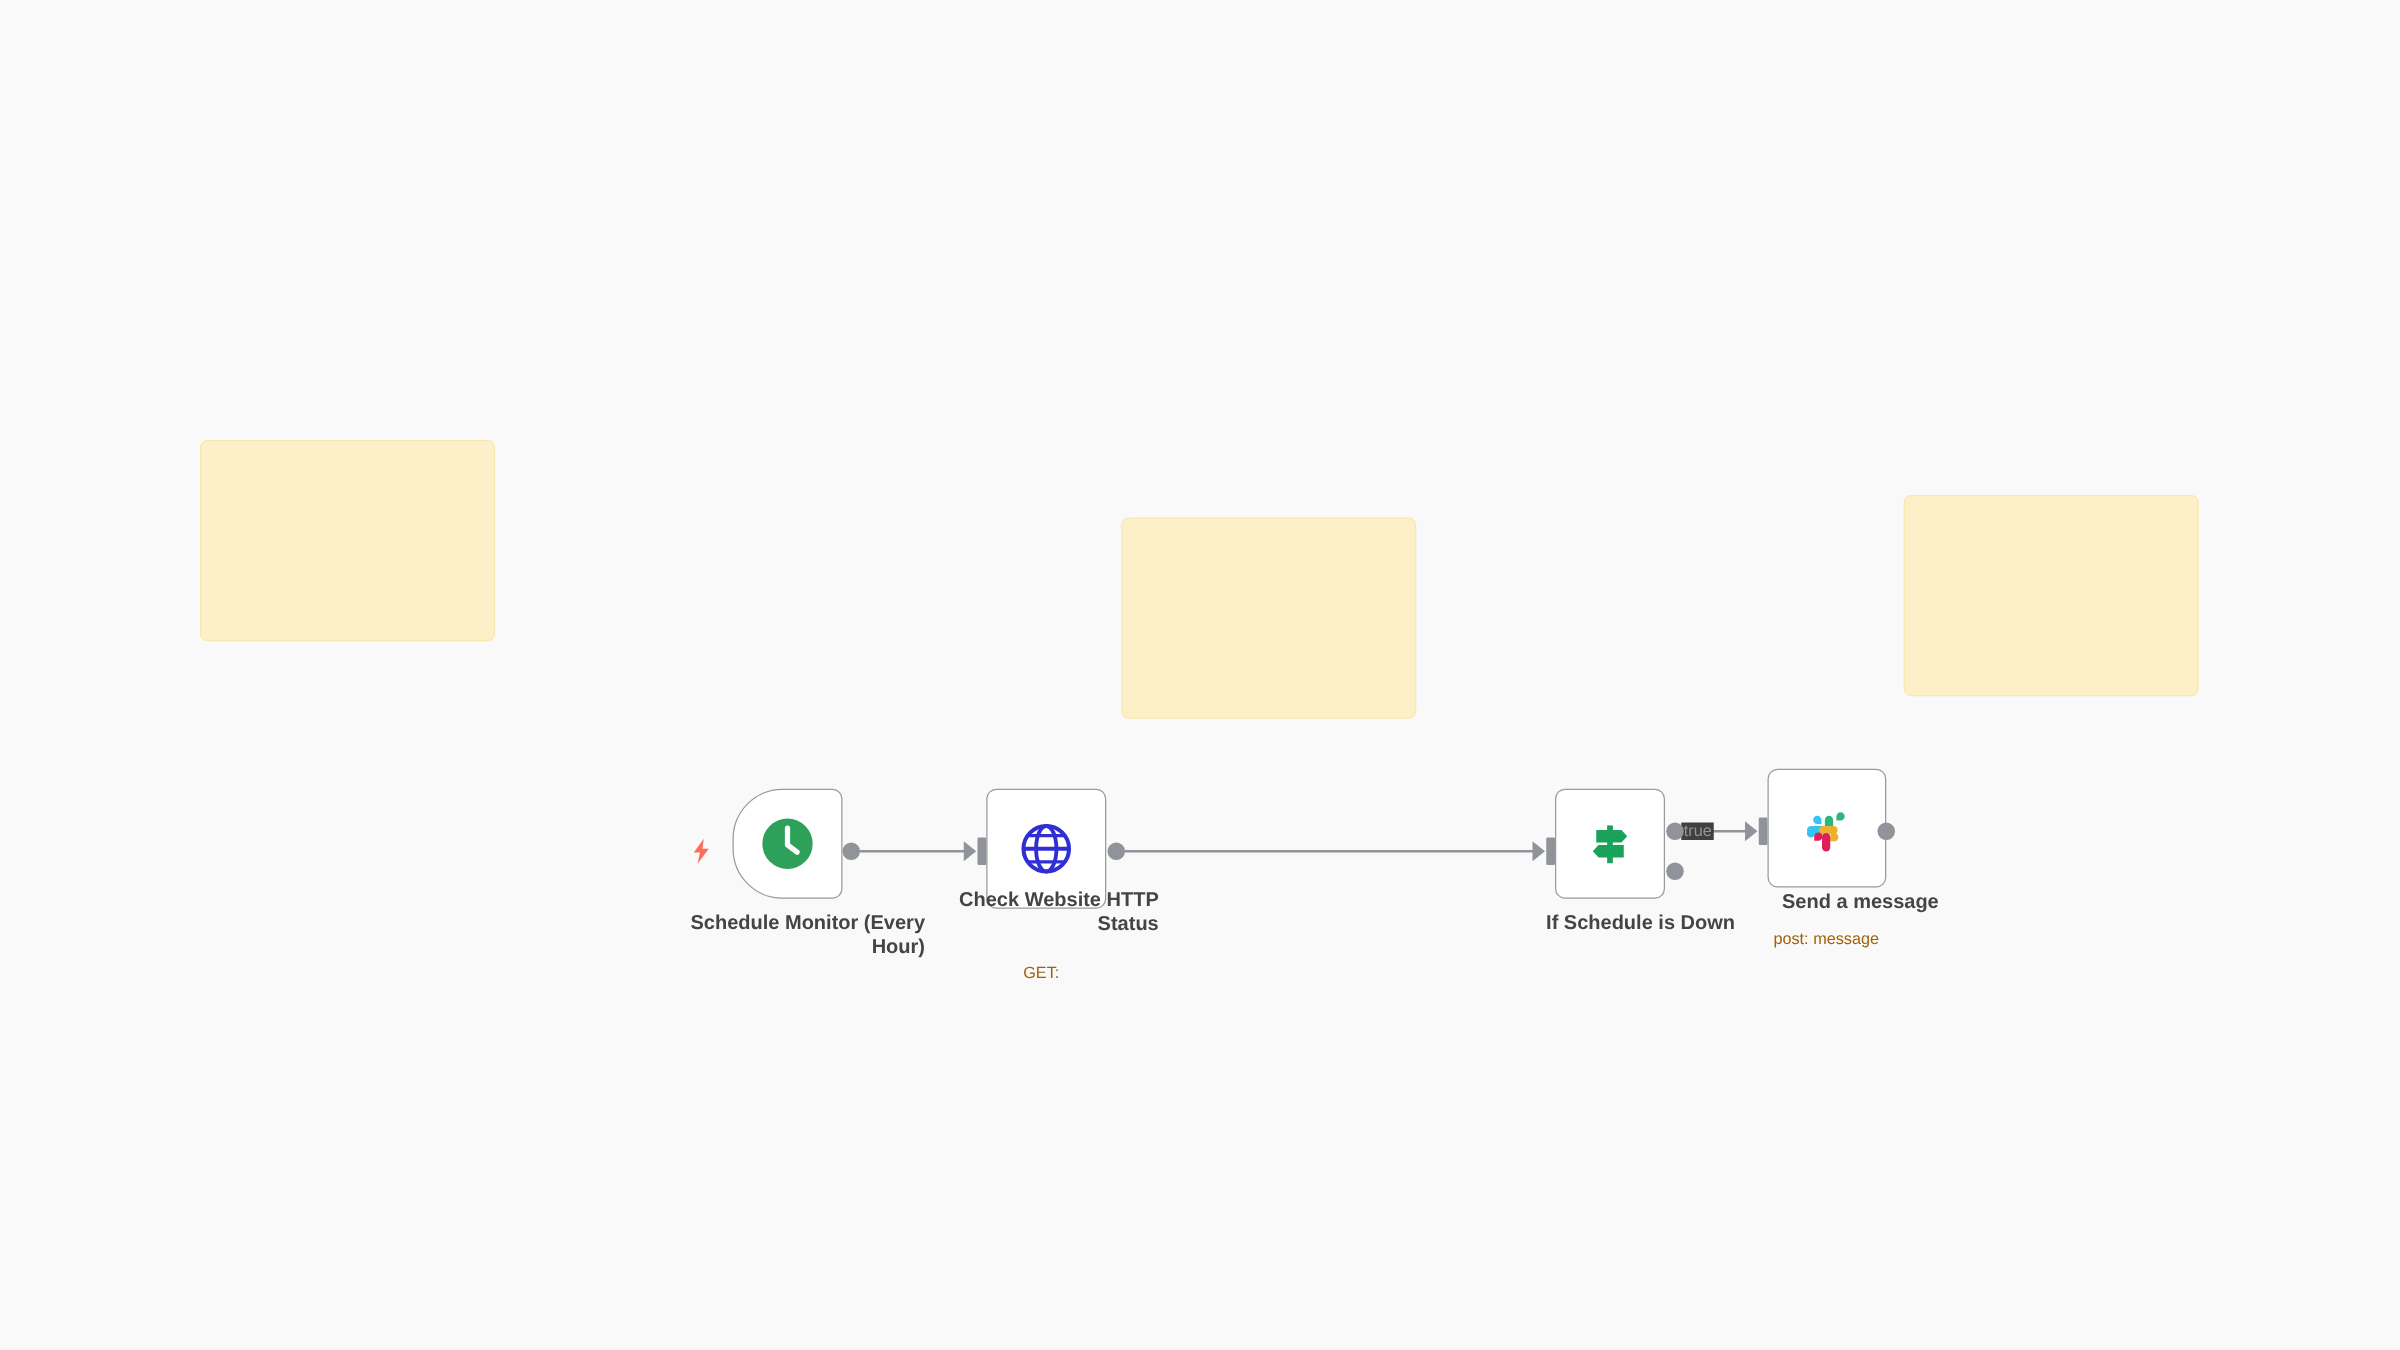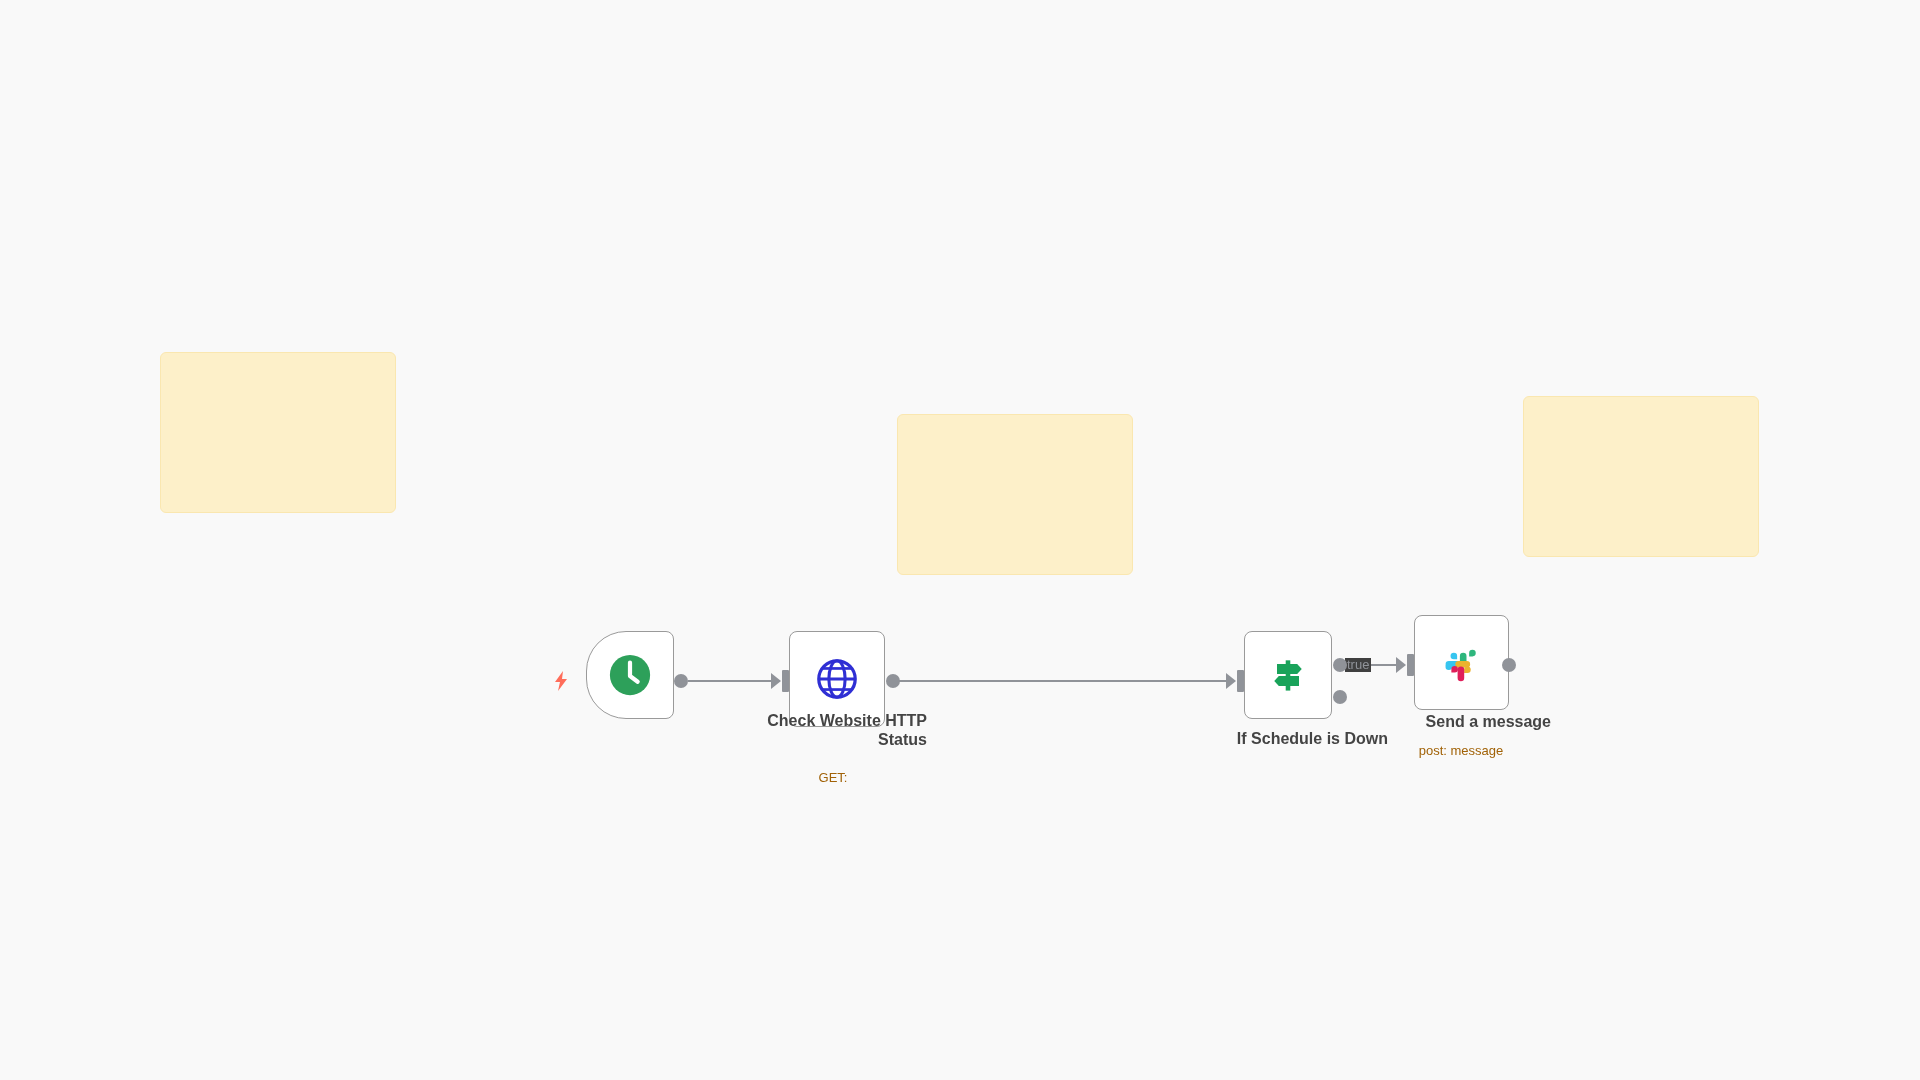--- a/index.html
+++ b/index.html
@@ -158,20 +158,22 @@
 
   <div class="node trigger" style="left:586px; top:631px; width:88px; height:88px;">
     <span class="icon-wrap">
       <svg viewBox="0 0 48 48" width="46" height="46">
         <circle cx="24" cy="24" r="21" fill="#2da05a"></circle>
         <path d="M24 11 L24 25 L32 31" stroke="#ffffff" stroke-width="4.4" stroke-linecap="round" stroke-linejoin="round" fill="none"></path>
       </svg>
     </span>
   </div>
   <div class="endpoint-out" style="left:674px; top:674px;"></div>
+  <div class="node-caption" style="left:520px; top:729px; width:220px;">Schedule Monitor (Every
+Hour)</div>
 
   <div class="endpoint-arrow" style="left:771px; top:673px;"></div>
   <div class="endpoint-in" style="left:782px; top:670px;"></div>
 
   <div class="node standard" style="left:789px; top:631px; width:96px; height:96px;">
     <span class="icon-wrap">
       <svg viewBox="0 0 48 48" width="46" height="46">
         <circle cx="24" cy="24" r="19" stroke="#2f2fd4" stroke-width="3.4" fill="none"></circle>
         <ellipse cx="24" cy="24" rx="8.5" ry="19" stroke="#2f2fd4" stroke-width="3.2" fill="none"></ellipse>
         <line x1="5" y1="24" x2="43" y2="24" stroke="#2f2fd4" stroke-width="3.2"></line>

